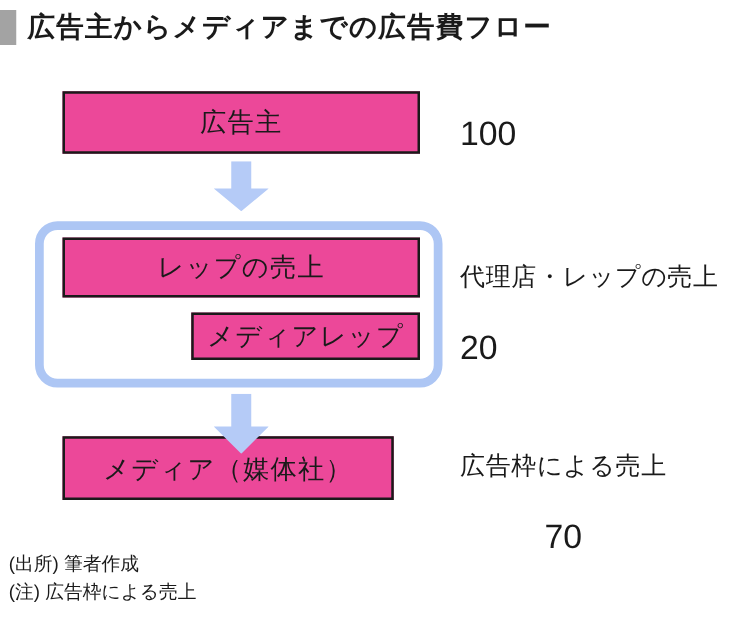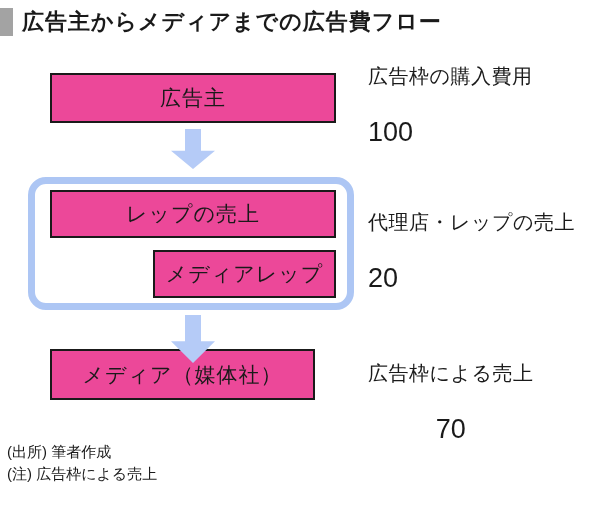--- a/index.html
+++ b/index.html
@@ -38,21 +38,21 @@
     background: #ec4899;
     display: flex;
     align-items: center;
     justify-content: center;
     font-size: 21px;
     letter-spacing: 1px;
     white-space: nowrap;
   }
   #box-advertiser { left: 50px; top: 73px;  width: 286px; height: 50px; }
   #box-agency     { left: 50px; top: 190px; width: 286px; height: 48px; z-index: 2; }
-  #box-mediarep   { left: 153px; top: 250px; width: 183px; height: 48px; z-index: 2; }
+  #box-mediarep   { left: 153px; top: 250px; width: 183px; height: 38px; z-index: 2; }
   #box-media      { left: 50px; top: 349px; width: 265px; height: 51px; }
 
   
   .group {
     position: absolute;
     left: 28px; top: 177px;
     width: 326px; height: 133px;
     box-sizing: border-box;
     border: 7px solid var(--accent-blue, #adc6f4);
     border-radius: 18px;
@@ -81,21 +81,20 @@
 
 <div class="page">
 
   <span class="title-marker"></span>
   <h1 class="title">広告主からメディアまでの広告費フロー</h1>
 
   <div class="flow-box" id="box-advertiser">
     <span>広告主</span>
   </div>
   <div class="side" id="side-1">
-    <div class="side-label">広告枠の購入費用</div>
     <div class="side-value">100</div>
   </div>
 
   <svg class="arrow" id="arrow-1" viewBox="0 0 44 44" preserveAspectRatio="none" aria-hidden="true">
     <path d="M14 0 H30 V24 H44 L22 44 L0 24 H14 Z" fill="currentColor"></path>
   </svg>
 
   <div class="group"></div>
   <div class="flow-box" id="box-agency">
     <span>レップの売上</span>

